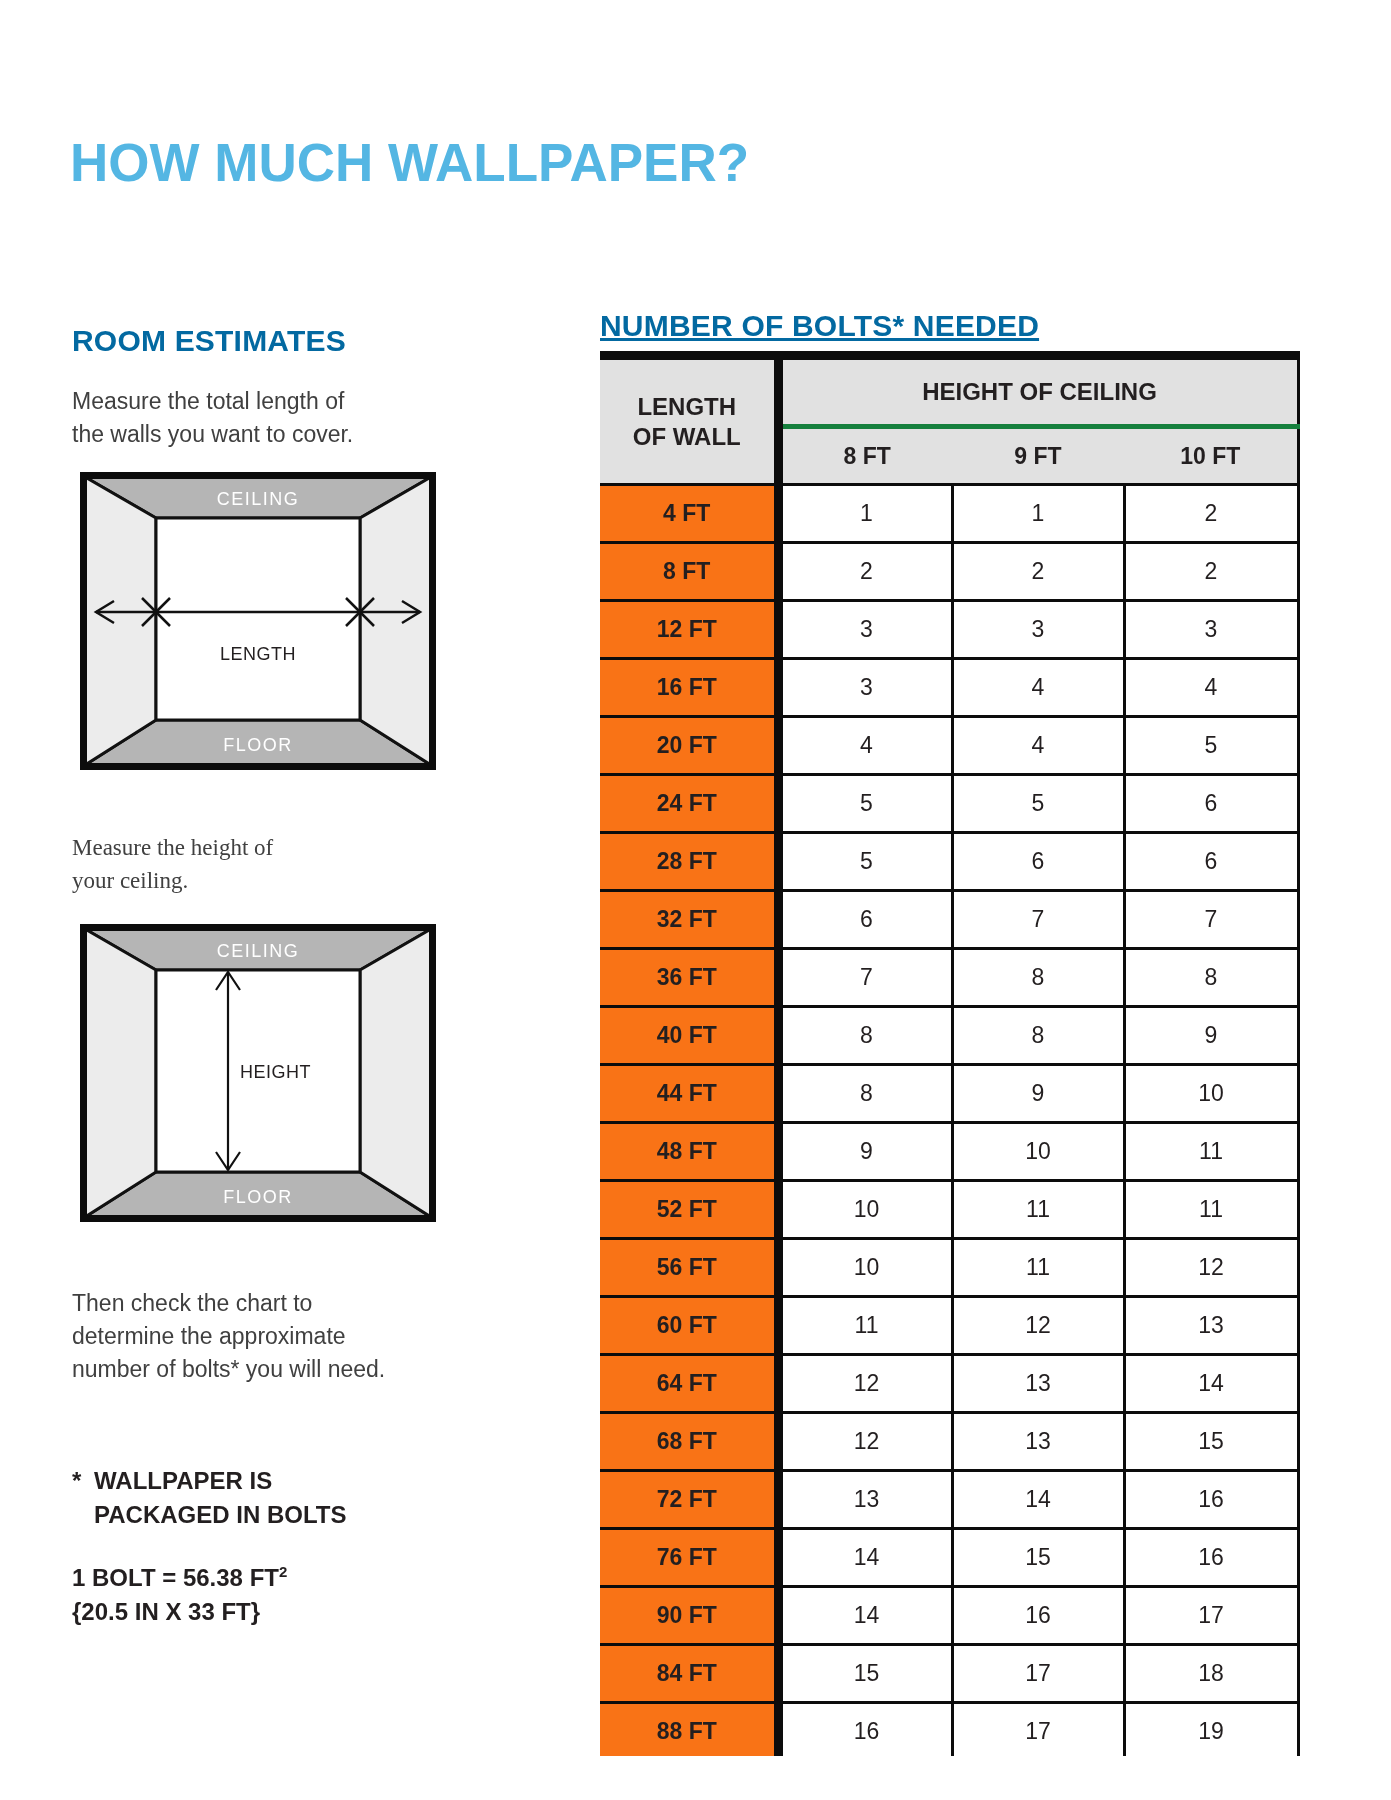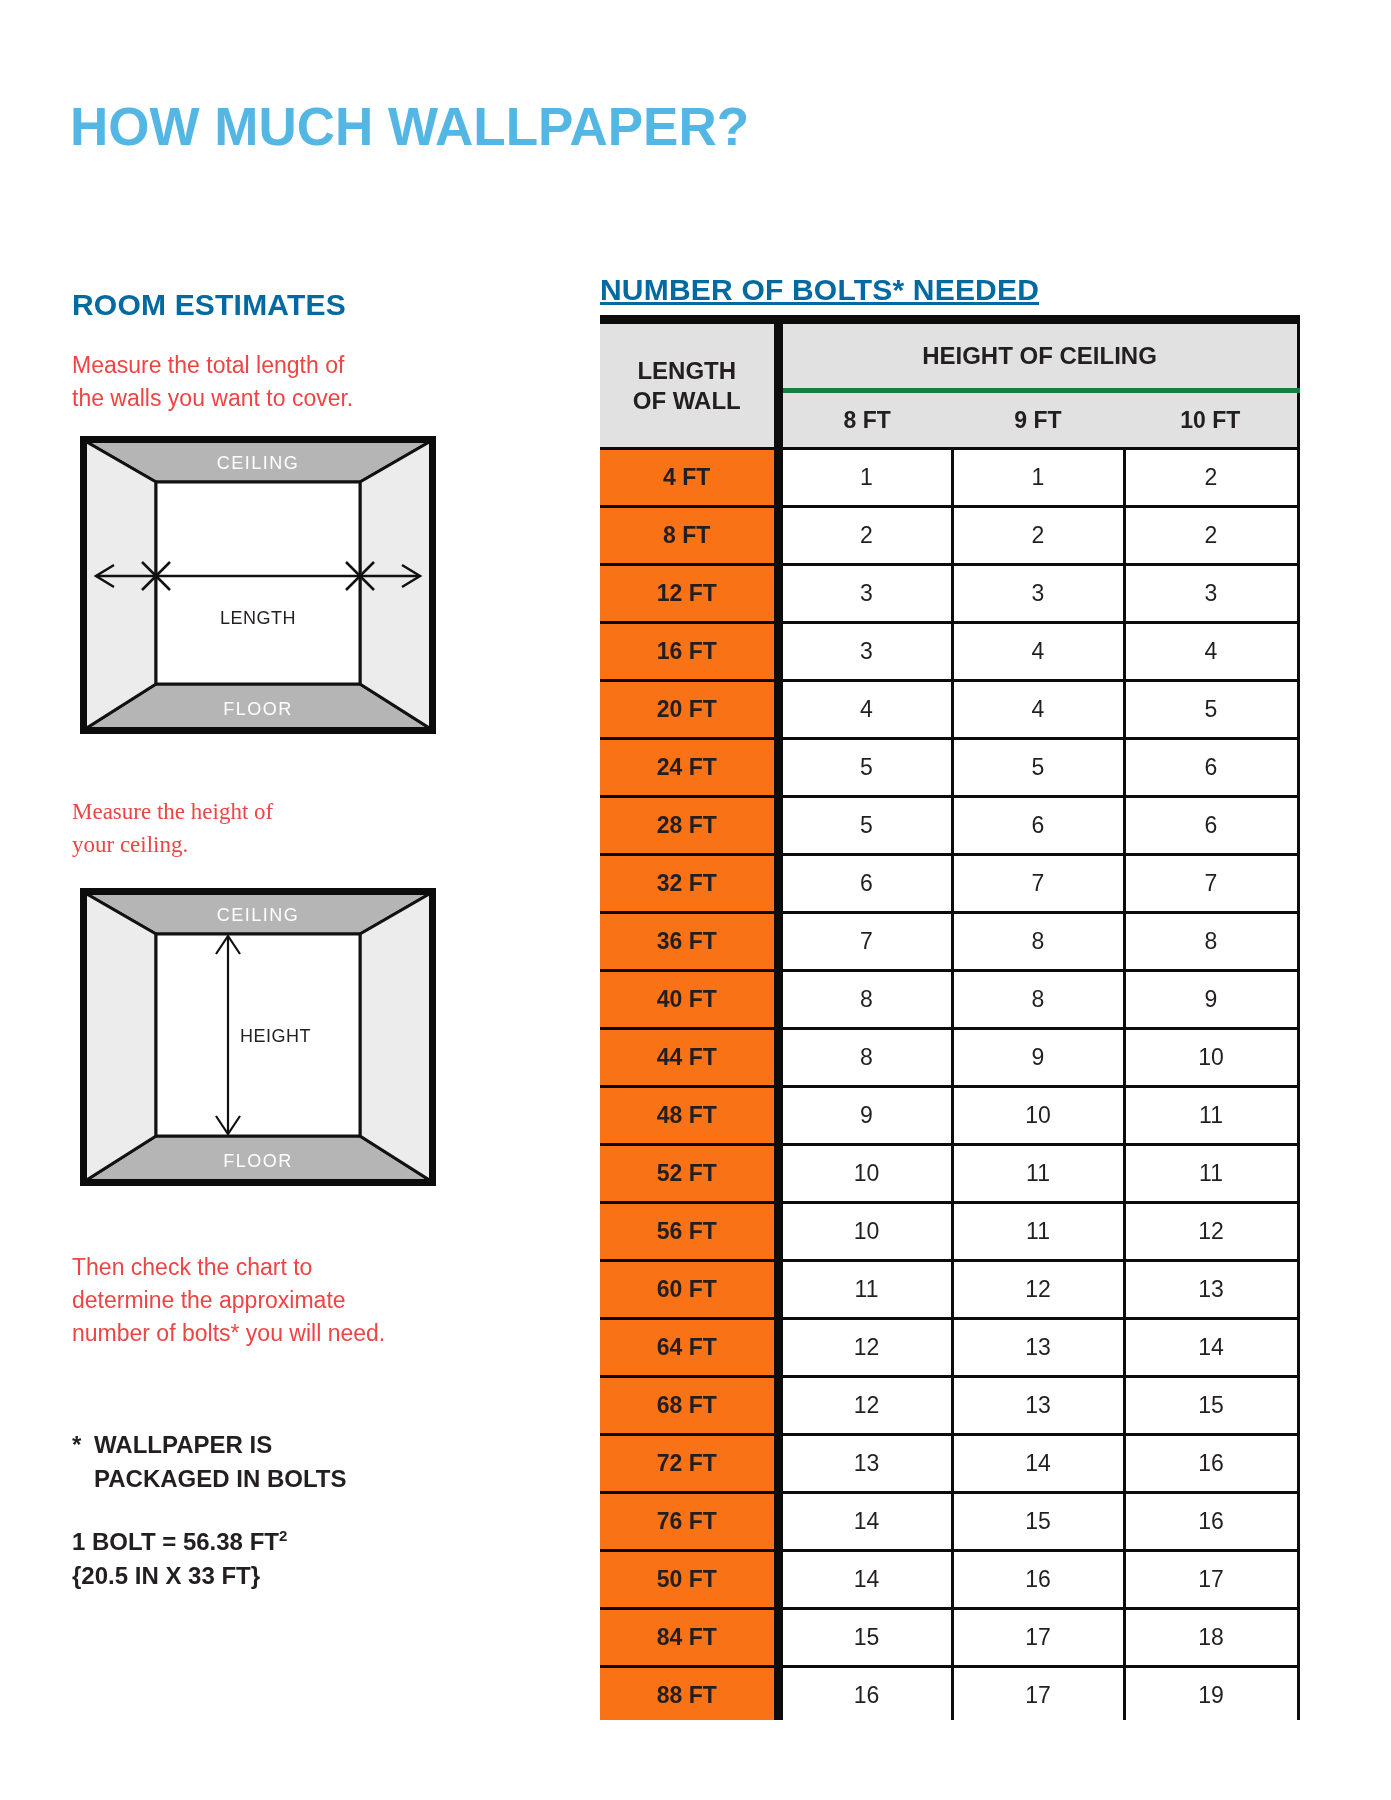--- a/index.html
+++ b/index.html
@@ -1,23 +1,23 @@
 <!DOCTYPE html>
 <html><head>
 <meta charset="utf-8">
 <style>
   html,body{margin:0;padding:0;background:#ffffff;}
   .page{position:relative;width:1391px;height:1720px;background:#ffffff;overflow:hidden;
-        font-family:"Liberation Sans",sans-serif;color:#231f20;}
+        font-family:"Liberation Sans",sans-serif;color:#231f20;margin-top:36px;}
   .abs{position:absolute;}
   .page-title{left:70px;top:60px;font-size:53px;font-weight:bold;color:#54b6e3;letter-spacing:0;}
   .section-heading{font-size:30px;font-weight:bold;color:#0369a1;letter-spacing:.2px;}
   .h-room{left:72px;top:263px;}
   .h-bolts{left:600px;top:248px;width:540px;text-align:left;text-decoration:underline;}
-  .body-text{font-size:23px;line-height:33px;white-space:pre-line;color:#ef4444;}
+  .body-text{font-size:23px;line-height:33px;white-space:pre-line;color:#404040;}
   .para1{left:72px;top:326px;}
   .para2{left:72px;top:772px;font-family:Liberation Serif, serif;}
   .para3{left:72px;top:1228px;}
   .diagram{width:356px;height:298px;}
   .diagram1{left:80px;top:436px;}
   .diagram2{left:80px;top:888px;}
   svg text{font-family:"Liberation Sans",sans-serif;}
   .svg-band-label{fill:#ffffff;font-size:18px;letter-spacing:1.5px;}
   .svg-dim-label{fill:#231f20;font-size:18px;letter-spacing:.5px;}
   .footnote{left:72px;top:1428px;font-size:24px;font-weight:bold;line-height:34px;}
@@ -237,21 +237,21 @@
           <td>14</td>
           <td>16</td>
         </tr>
         <tr>
           <th>76 FT</th>
           <td>14</td>
           <td>15</td>
           <td>16</td>
         </tr>
         <tr>
-          <th>50 FT</th>
+          <th>90 FT</th>
           <td>14</td>
           <td>16</td>
           <td>17</td>
         </tr>
         <tr>
           <th>84 FT</th>
           <td>15</td>
           <td>17</td>
           <td>18</td>
         </tr>

